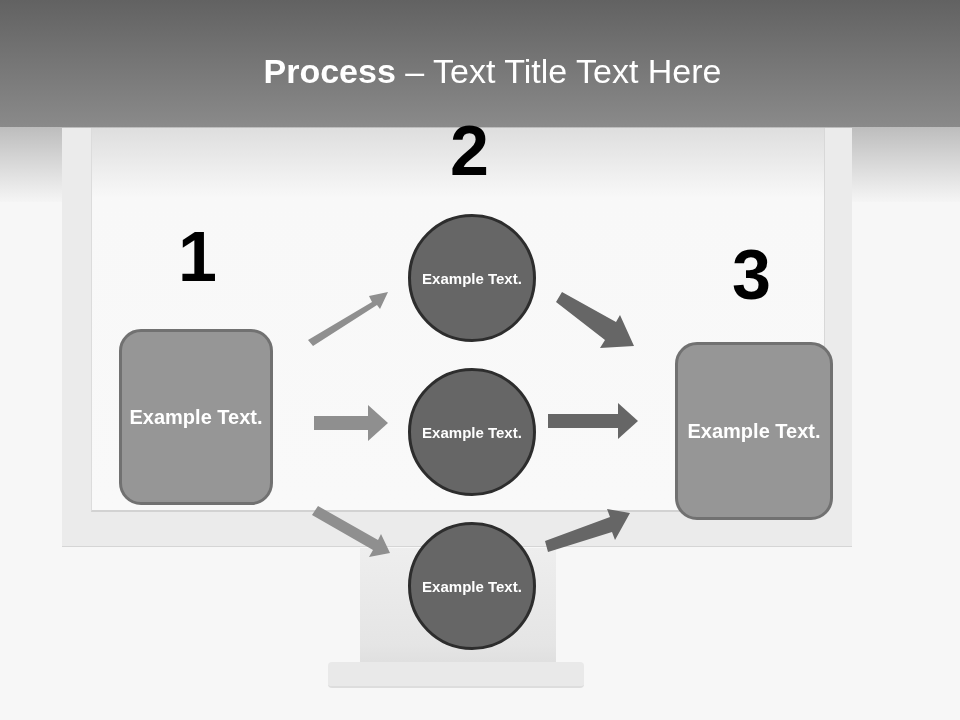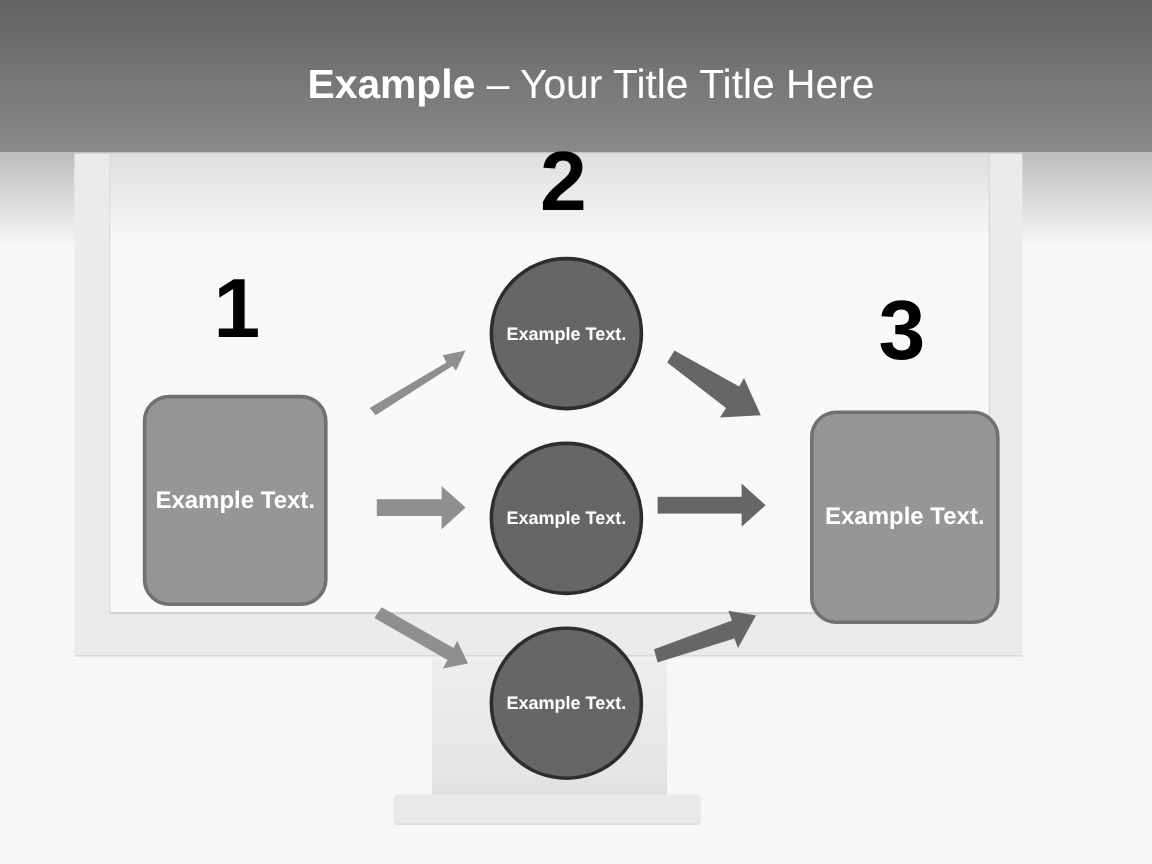--- a/index.html
+++ b/index.html
@@ -34,21 +34,21 @@
        font-family:"Liberation Sans",sans-serif;line-height:1.4;}
   .box .lbl{font-size:20px;}
   .circle .lbl{font-size:15px;}
   svg.arrows{position:absolute;left:0;top:0;}
 </style>
 </head>
 <body>
 
 <div class="header"></div>
 <div class="header-fade"></div>
-<div class="title"><b>Example</b><span> – Your Title Title Here</span></div>
+<div class="title"><b>Process</b><span> – Text Title Text Here</span></div>
 
 <div class="monitor"></div>
 <div class="screen"></div>
 <div class="stand"></div>
 <div class="stand-base"></div>
 
 <div class="num" style="left:178px;top:222px;">1</div>
 <div class="num" style="left:450px;top:116px;">2</div>
 <div class="num" style="left:732px;top:240px;">3</div>
 

